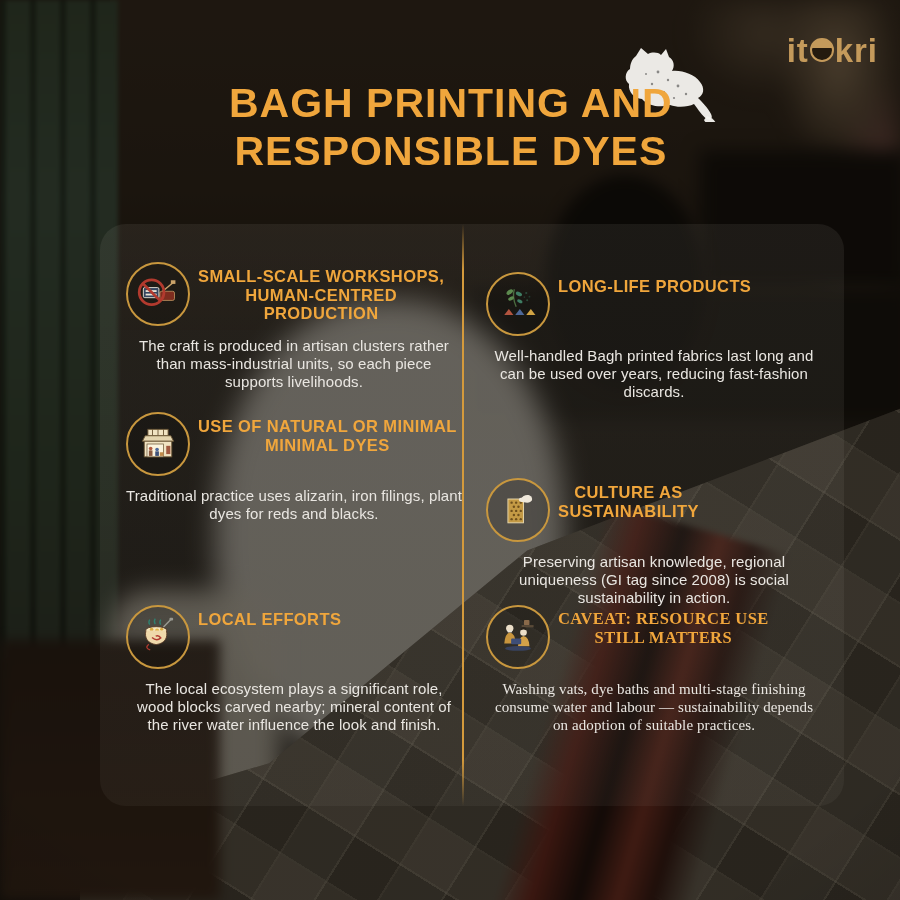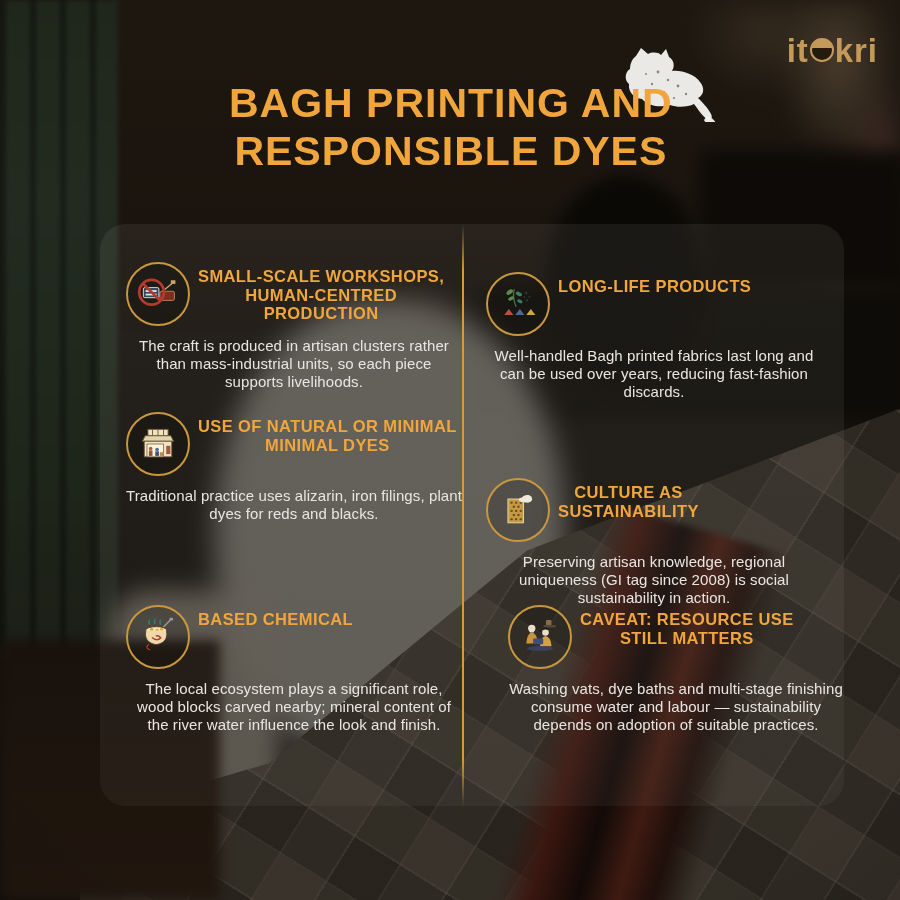--- a/index.html
+++ b/index.html
@@ -68,21 +68,21 @@
   .icon-circle svg{width:44px;height:44px;}
   .sec-heading{color:#f0a63c;font-size:16.5px;font-weight:700;letter-spacing:.4px;line-height:1.13;padding-top:5px;}
   .sec-heading span{display:block;white-space:nowrap;}
   .sec-body{margin-top:11px;color:#e9e6e1;font-size:15px;line-height:1.21;max-width:336px;letter-spacing:.1px;}
 
   .pos-s1{left:126px;top:262px;}
   .pos-s2{left:486px;top:272px;}
   .pos-s3{left:126px;top:412px;}
   .pos-s4{left:486px;top:432px;margin-top:46px;}
   .pos-s5{left:126px;top:605px;}
-  .pos-s6{left:508px;top:605px;}
+  .pos-s6{left:486px;top:605px;font-family:Liberation Serif, serif;}
 </style>
 </head>
 <body>
 
 <div class="page">
 
   <div class="bg">
     <div class="bg-base"></div>
     <div class="bg-wall"></div>
     <div class="bg-door"></div>
@@ -249,21 +249,21 @@
             <ellipse cx="22" cy="16.5" rx="11.5" ry="3.8" fill="#f4e6c0" stroke="#5a3c28" stroke-width="1"></ellipse>
             <circle cx="17" cy="15.8" r="2" fill="#d9a93f"></circle>
               <circle cx="23" cy="16.8" r="2.2" fill="#e0b24a"></circle>
               <circle cx="28" cy="15.6" r="1.8" fill="#d9a93f"></circle>
             <path d="M10.8 17 C9 25 12.5 31 22 32.3 C31.5 31 35 25 33.2 17" fill="#efd9ab" stroke="#5a3c28" stroke-width="1"></path>
             <path d="M17.5 24.5 q5 4.5 9.5 0.5 q-2 -3.5 -5.5 -2" stroke="#b03a30" stroke-width="1.6" fill="none"></path>
             <path d="M14 32 q-5 4 1.5 6" stroke="#b03a30" stroke-width="1.4" fill="none"></path>
           </svg>
         </div>
         <div class="sec-heading">
-          <span>BASED CHEMICAL</span>
+          <span>LOCAL EFFORTS</span>
           <span></span>
         </div>
       </div>
       <div class="sec-body">The local ecosystem plays a significant role, wood blocks carved nearby; mineral content of the river water influence the look and finish.</div>
     </div>
 
     <div class="section pos-s6">
       <div class="sec-head">
         <div class="icon-circle">
           <svg viewBox="0 0 48 48">

